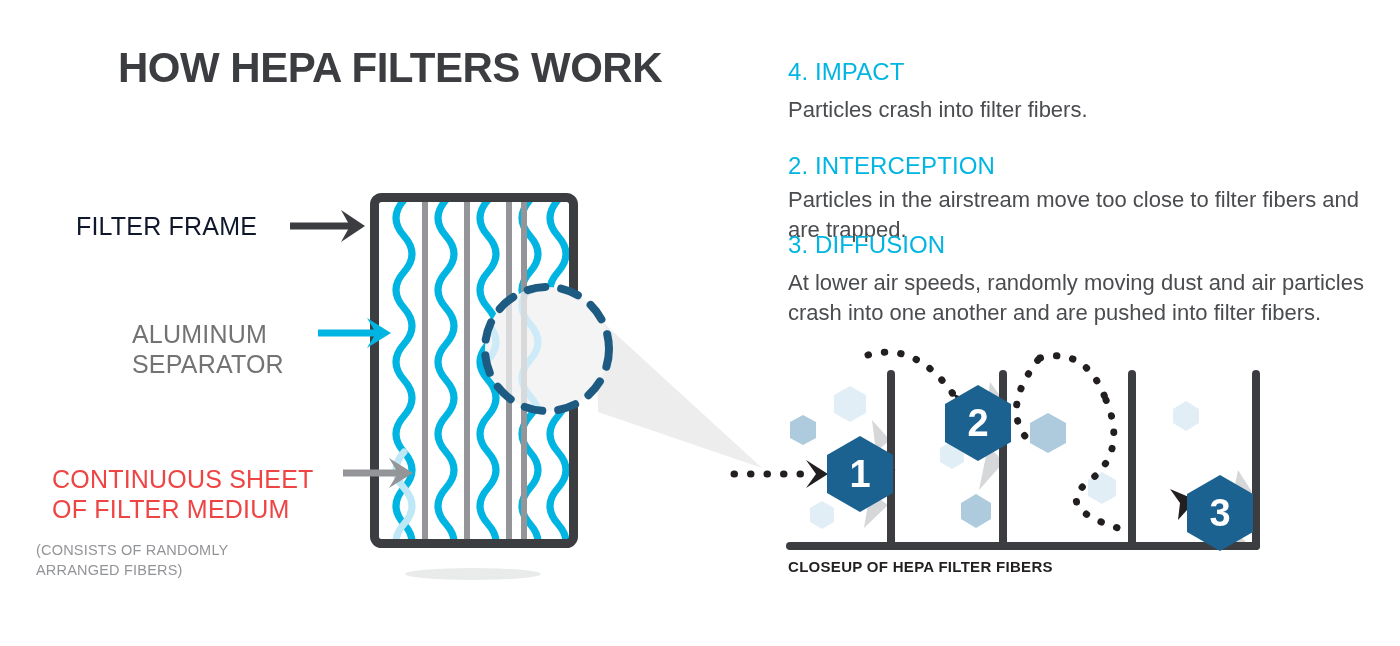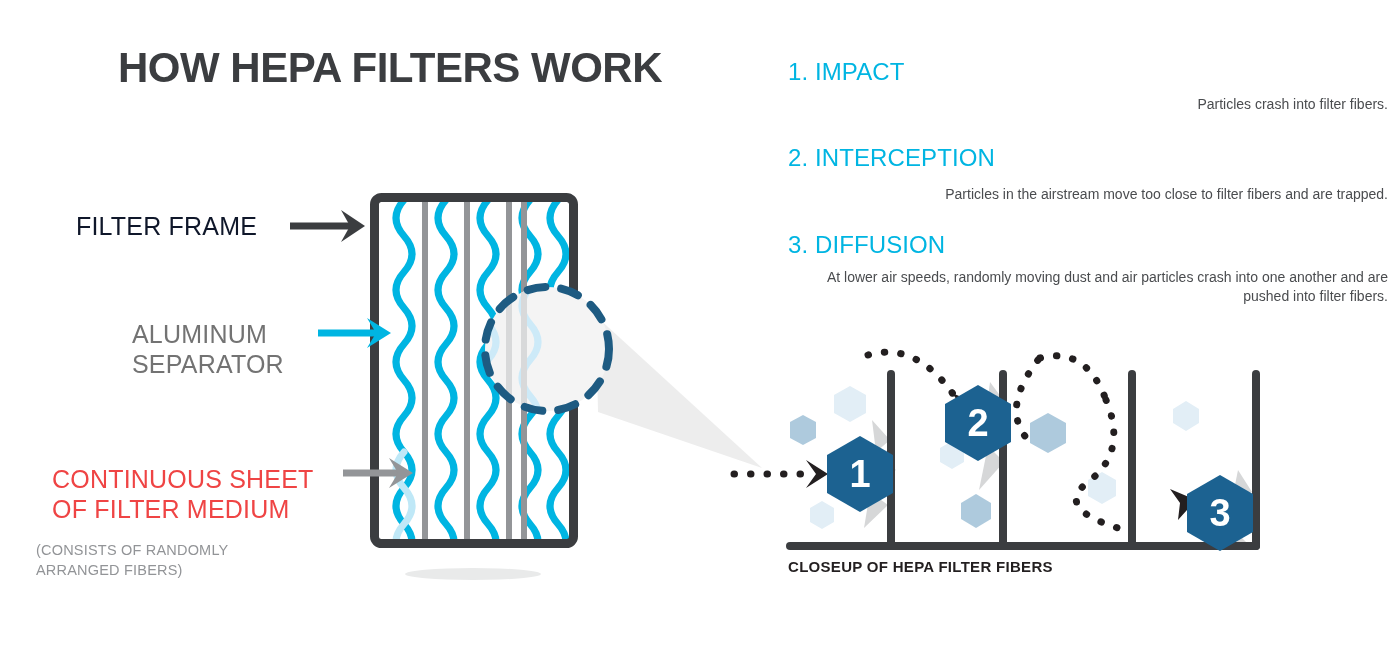--- a/index.html
+++ b/index.html
@@ -75,29 +75,28 @@
     position: absolute;
     left: 788px;
     font-size: 24px;
     color: #00b5e2;
     white-space: nowrap;
     letter-spacing: 0.1px;
   }
   .step-b {
     position: absolute;
     left: 788px;
-    font-size: 14px;
+    font-size: 22px;
     color: #4a4c4f;
     line-height: 1.38;
     width: 600px;
-    text-align: right;
   }
   #h1 { top: 58px; }
   #b1 { top: 95px; }
-  #h2 { top: 144px; text-align: right; }
+  #h2 { top: 152px; text-align: right; }
   #b2 { top: 185px; }
   #h3 { top: 231px; }
   #b3 { top: 268px; }
 
   #closeup-caption {
     position: absolute;
     left: 788px;
     top: 558px;
     font-size: 15px;
     font-weight: bold;
@@ -126,21 +125,21 @@
   <div class="lbl" id="label-continuous">
     <div>CONTINUOUS SHEET</div>
     <div>OF FILTER MEDIUM</div>
   </div>
 
   <div class="lbl" id="label-consists">
     <div>(CONSISTS OF RANDOMLY</div>
     <div>ARRANGED FIBERS)</div>
   </div>
 
-  <div class="step-h" id="h1">1. IMPACT</div>
+  <div class="step-h" id="h1">4. IMPACT</div>
   <div class="step-b" id="b1">Particles crash into filter fibers.</div>
 
   <div class="step-h" id="h2">2. INTERCEPTION</div>
   <div class="step-b" id="b2">Particles in the airstream move too close to filter fibers and are trapped.</div>
 
   <div class="step-h" id="h3">3. DIFFUSION</div>
   <div class="step-b" id="b3">At lower air speeds, randomly moving dust and air particles crash into one another and are pushed into filter fibers.</div>
 
   <div id="closeup-caption">CLOSEUP OF HEPA FILTER FIBERS</div>
 

